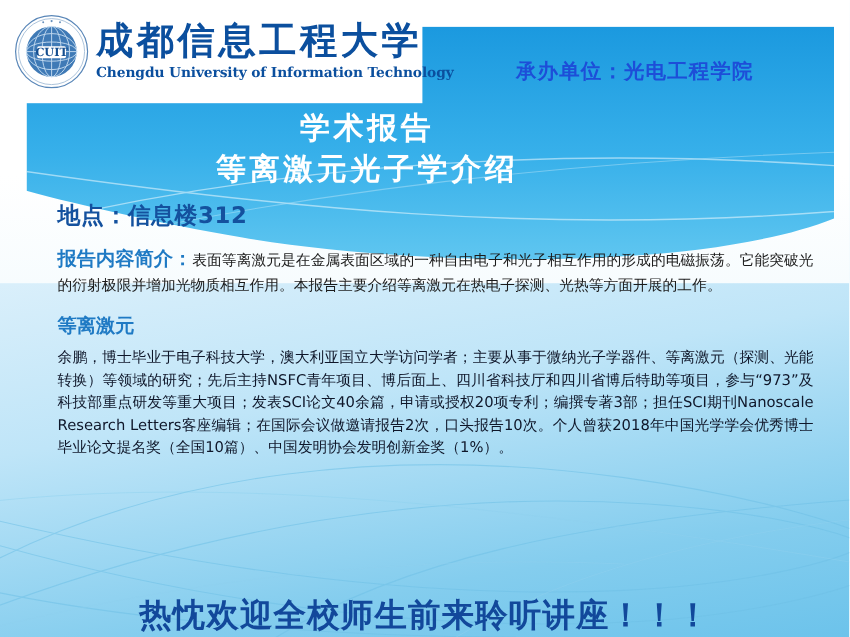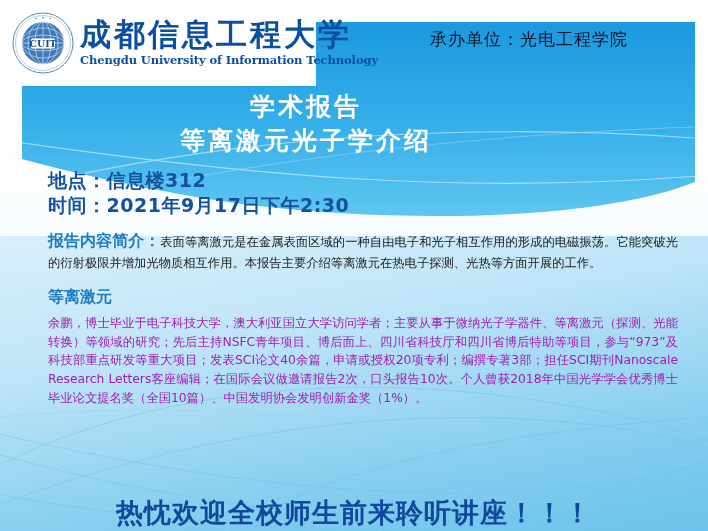--- a/index.html
+++ b/index.html
@@ -30,21 +30,21 @@
   .header-band svg{display:block;}
 
   
   .deco{
     position:absolute;left:0;top:0;width:708px;height:531px;
     pointer-events:none;
   }
 
   
   .logo-plate{
-    position:absolute;left:0px;top:0px;width:316px;height:86px;
+    position:absolute;left:0px;top:0px;width:352px;height:86px;
     background:#ffffff;
     display:flex;align-items:center;
     z-index:6;
   }
   .logo-mark{
     position:relative;margin-left:12px;width:62px;height:62px;flex:0 0 62px;
   }
   .logo-mark svg{display:block;}
   .logo-text{margin-left:6px;line-height:1;}
   .logo-cn{
@@ -53,22 +53,22 @@
     letter-spacing:3px;white-space:nowrap;
   }
   .logo-en{
     font-family:"DejaVu Serif","Liberation Serif",serif;
     font-size:11.5px;font-weight:bold;color:#0b4f9e;
     letter-spacing:-0.1px;white-space:nowrap;margin-top:5px;
   }
 
   
   .organizer{
-    position:absolute;left:430px;top:28px;
-    font-size:17px;font-weight:normal;color:#0f172a;
+    position:absolute;left:430px;top:48px;
+    font-size:17px;font-weight:bold;color:#1d4ed8;
     letter-spacing:1px;white-space:nowrap;z-index:7;
   }
 
   
   .title-wrap{
     position:absolute;left:0;top:92px;width:612px;text-align:center;z-index:7;
   }
   .title-1{
     font-size:25px;font-weight:bold;color:#ffffff;letter-spacing:3px;line-height:1.18;
   }
@@ -89,21 +89,21 @@
   }
   .abstract-para .lead{
     font-size:16px;font-weight:bold;color:#1f7ac4;font-family:Liberation Mono, monospace;
   }
   .bio-head{
     margin-top:14px;
     font-size:16px;font-weight:bold;color:#1f7ac4;
   }
   .bio-para{
     margin-top:6px;
-    font-size:12.3px;color:#a21caf;line-height:1.52;text-align:justify;
+    font-size:12.3px;color:#0f172a;line-height:1.52;text-align:justify;
   }
 
   
   .welcome{
     position:absolute;left:0;top:479px;width:708px;text-align:center;z-index:9;
     font-size:27px;font-weight:bold;color:#12489b;letter-spacing:1px;margin-top:16px;
   }
 </style>
 </head>
 <body>
@@ -181,21 +181,20 @@
 
   <div class="organizer">承办单位：光电工程学院</div>
 
   <div class="title-wrap">
     <div class="title-1">学术报告</div>
     <div class="title-2">等离激元光子学介绍</div>
   </div>
 
   <div class="content">
     <div class="meta-line">地点：信息楼312</div>
-    <div class="meta-line">时间：2021年9月17日下午2:30</div>
 
     <div class="abstract-block">
       <p class="abstract-para"><span class="lead">报告内容简介：</span><span>表面等离激元是在金属表面区域的一种自由电子和光子相互作用的形成的电磁振荡。它能突破光的衍射极限并增加光物质相互作用。本报告主要介绍等离激元在热电子探测、光热等方面开展的工作。</span></p>
     </div>
 
     <div class="bio-head">等离激元</div>
     <p class="bio-para">余鹏，博士毕业于电子科技大学，澳大利亚国立大学访问学者；主要从事于微纳光子学器件、等离激元（探测、光能转换）等领域的研究；先后主持NSFC青年项目、博后面上、四川省科技厅和四川省博后特助等项目，参与“973”及科技部重点研发等重大项目；发表SCI论文40余篇，申请或授权20项专利；编撰专著3部；担任SCI期刊Nanoscale Research Letters客座编辑；在国际会议做邀请报告2次，口头报告10次。个人曾获2018年中国光学学会优秀博士毕业论文提名奖（全国10篇）、中国发明协会发明创新金奖（1%）。</p>
   </div>
 
   <div class="welcome">热忱欢迎全校师生前来聆听讲座！！！</div>

